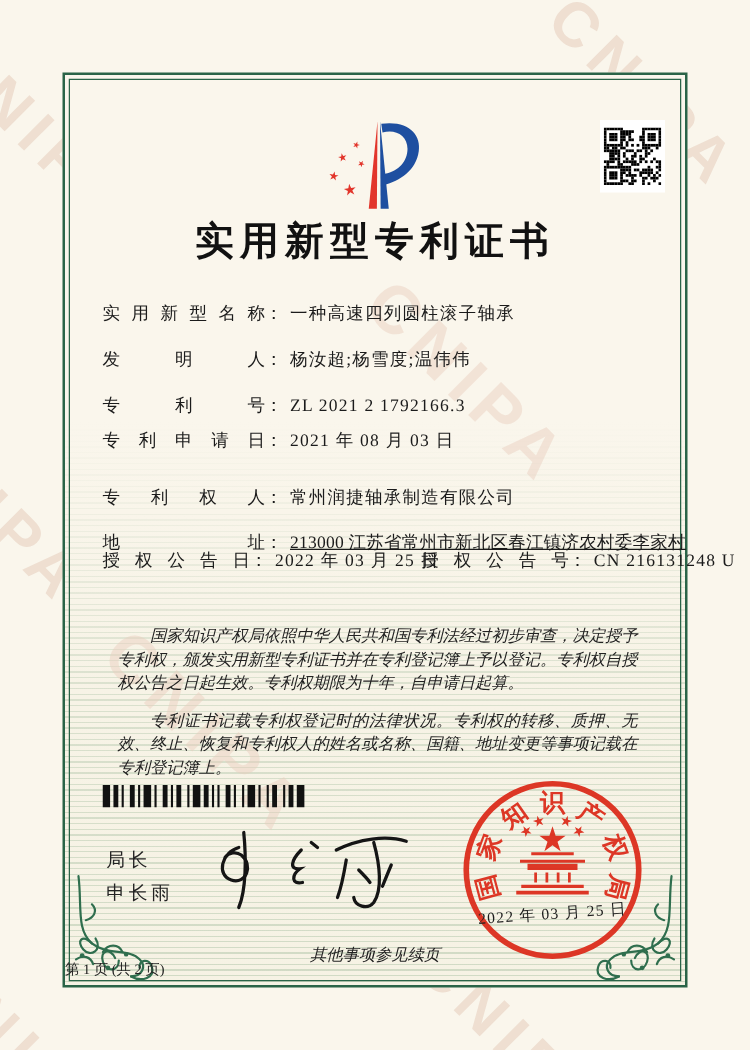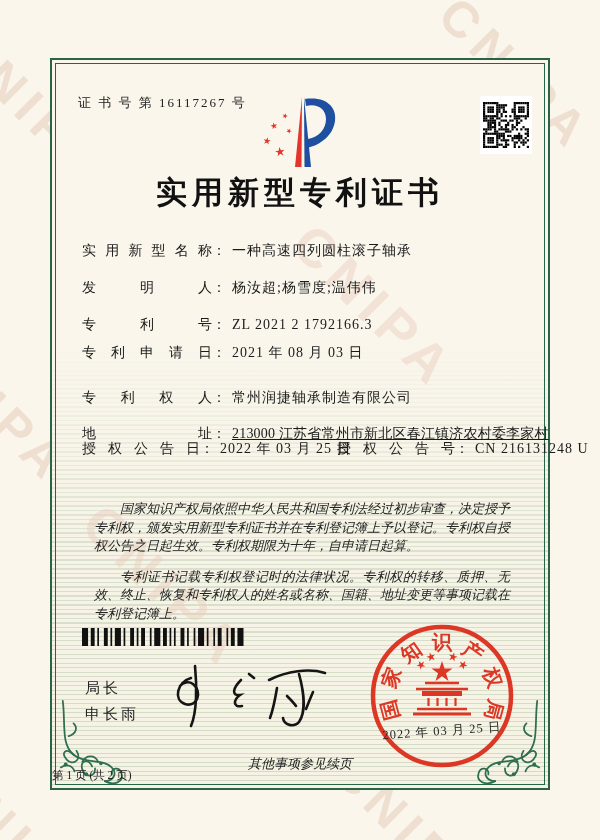--- a/index.html
+++ b/index.html
@@ -89,21 +89,20 @@
     <path d="M40,69 C36,60 27,63 30,72 C33,81 43,80 43,71"></path>
     <path d="M53,84 C62,89 73,85 70,76 C68,69 59,70 60,77"></path>
     <path d="M16,38 C23,36 26,30 21,25"></path>
     <path d="M30,64 C34,57 43,57 46,64"></path>
     <path d="M8,70 C14,66 20,68 22,74"></path>
     <circle cx="13" cy="67" r="2" fill="#2f6e4e" stroke="none"></circle>
     <circle cx="34" cy="77" r="2" fill="#2f6e4e" stroke="none"></circle>
     <circle cx="49" cy="66" r="1.8" fill="#2f6e4e" stroke="none"></circle>
   </svg>
 
-  <div class="cert-no">证 书 号 第 16117267 号</div>
 
   <svg class="logo" width="100" height="80" viewBox="0 0 100 80">
     <defs>
       <polygon id="star" points="0,-11 2.5,-3.4 10.5,-3.4 4,1.3 6.5,8.9 0,4.2 -6.5,8.9 -4,1.3 -10.5,-3.4 -2.5,-3.4"></polygon>
     </defs>
     <path d="M51,6 C73,3 83,15 81,28 C79,43 66,52 53,55 L54,46 C65,44 72,36 72,26 C72,15 62,10 52,13 Z" fill="#1e4fa0"></path>
     <polygon points="48,4 41,74 47.5,74" fill="#e2352b"></polygon>
     <polygon points="50,4 50.5,74 57,74" fill="#1e4fa0"></polygon>
     <use href="#star" transform="translate(31,23) scale(0.26) rotate(18)" fill="#e2352b"></use>
     <use href="#star" transform="translate(20,33) scale(0.32) rotate(-12)" fill="#e2352b"></use>

